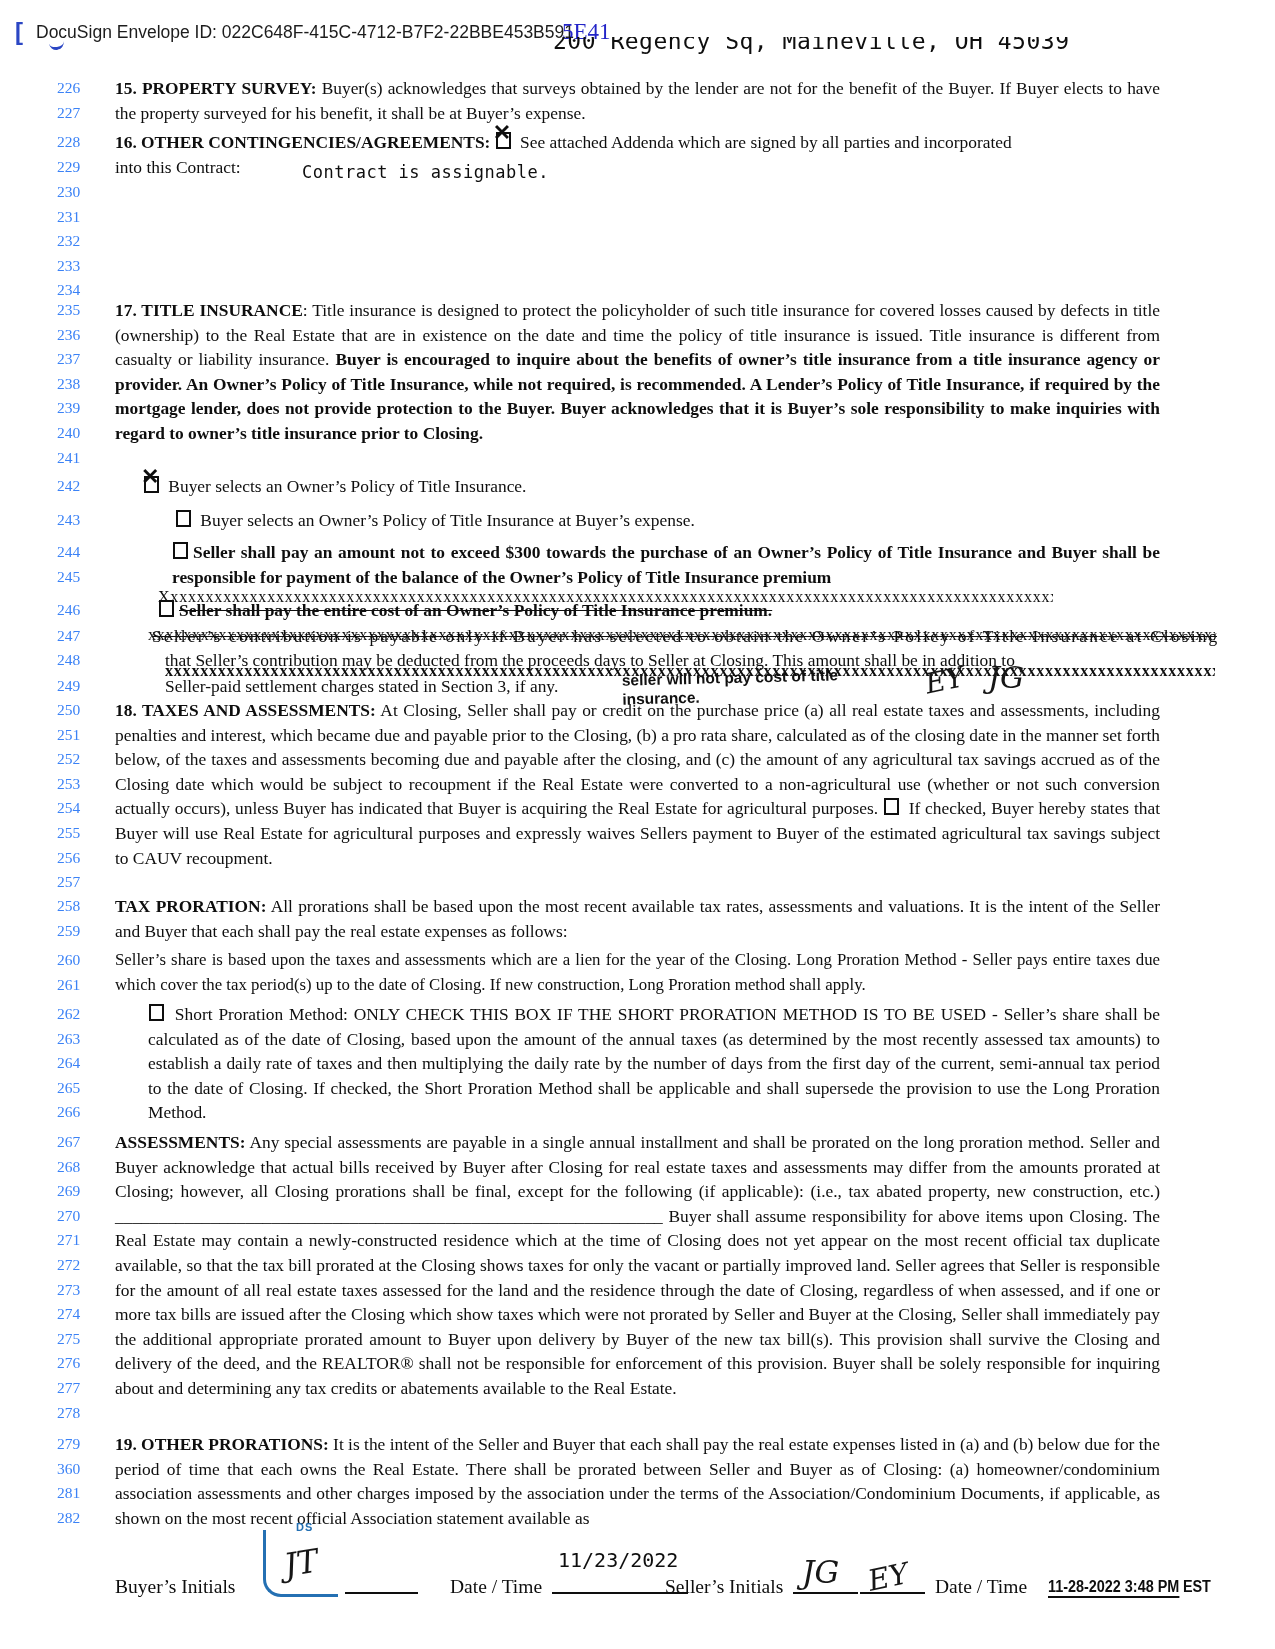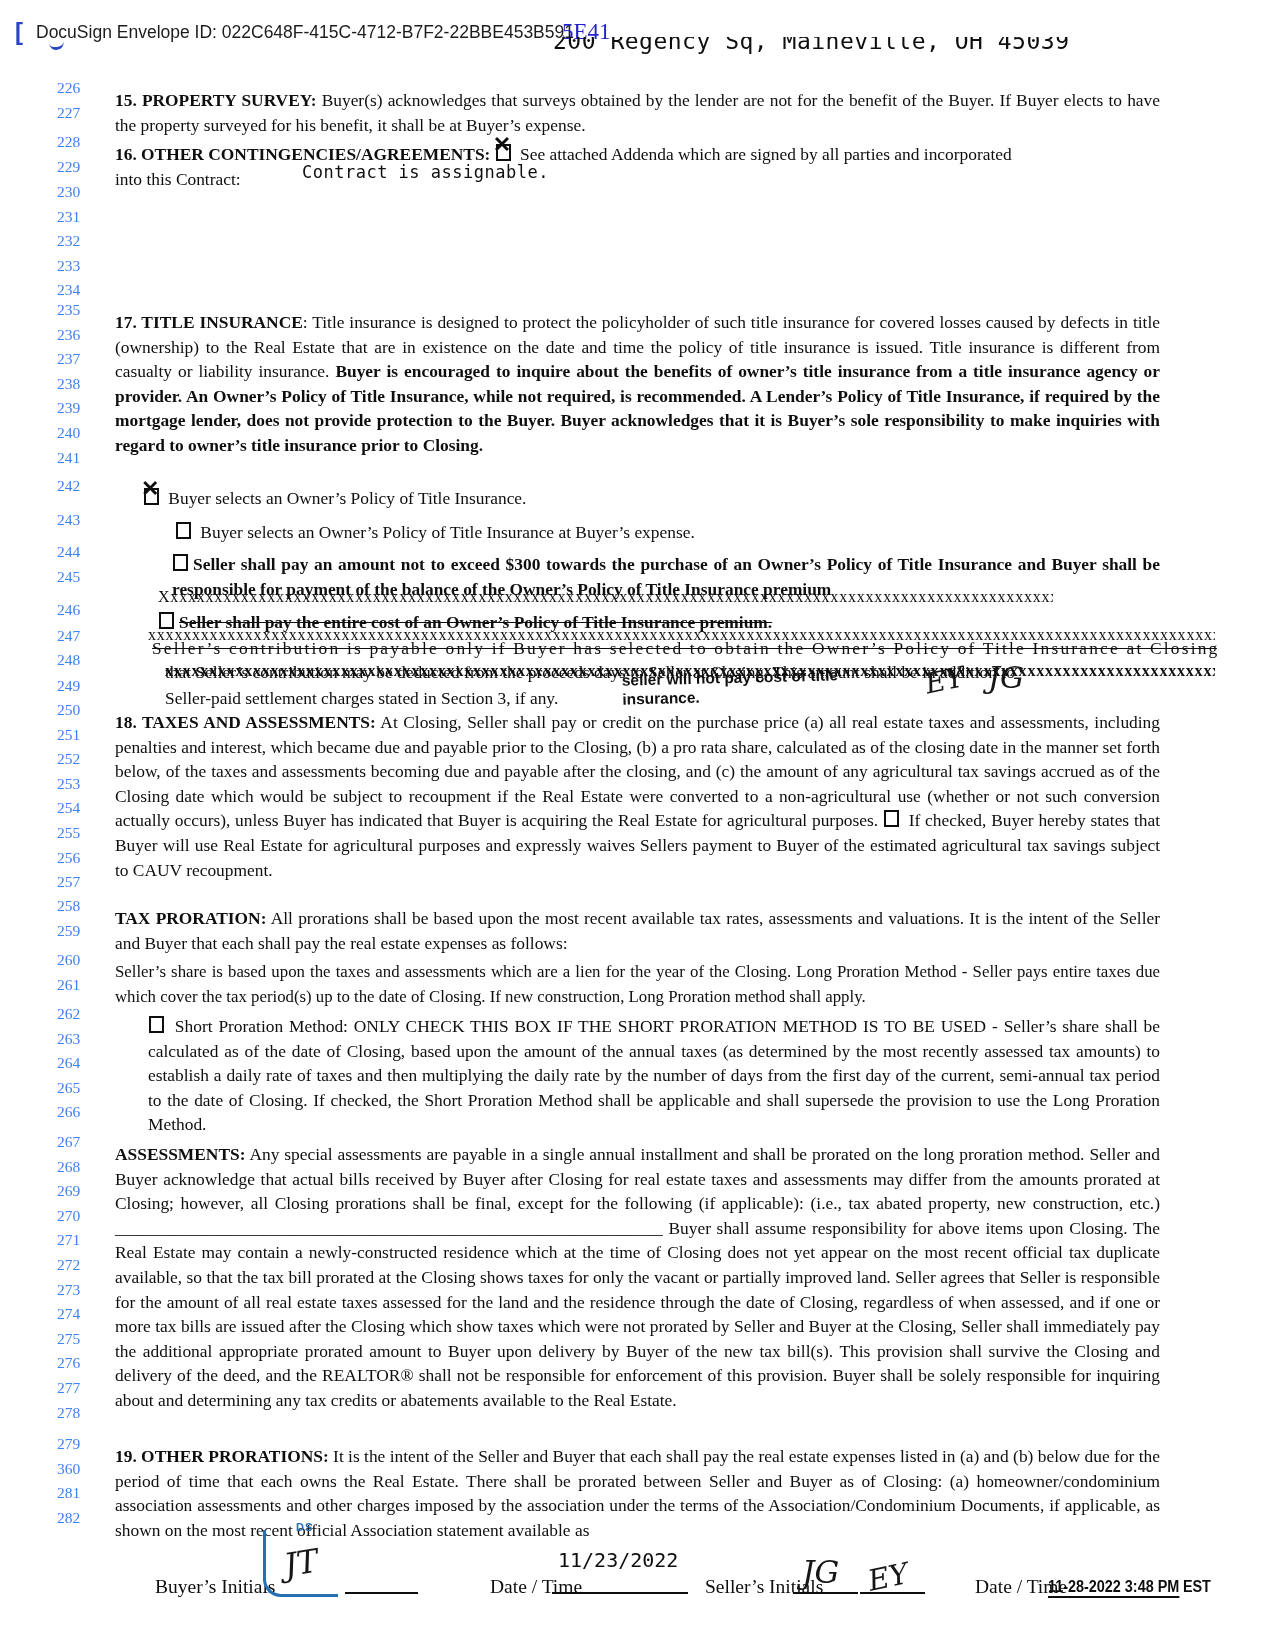--- a/index.html
+++ b/index.html
@@ -4,21 +4,21 @@
 <style>
   html,body{margin:0;padding:0;background:#e8e8e8;}
   .page{position:relative;width:1275px;height:1649px;background:#ffffff;overflow:hidden;
         font-family:"Liberation Serif",serif;color:#0e0e0e;}
   .abs{position:absolute;}
   
   .nums{position:absolute;left:57px;width:44px;white-space:pre-line;
         font-size:15.5px;line-height:24.6px;color:#3b82f6;}
   
   .text{position:absolute;left:115px;width:1045px;font-size:17.4px;line-height:24.6px;
-        text-align:justify;margin-top:12px;}
+        text-align:justify;}
   .nojust{text-align:left;white-space:nowrap;}
   .b{font-weight:bold;}
   
   .cb{display:inline-block;width:11px;height:13px;border:2px solid #0e0e0e;
       position:relative;vertical-align:-1px;margin:0 5px 0 1px;background:#fff;}
   .cb.checked::after{content:"\2715";position:absolute;left:-5px;top:-12px;
       font-size:22px;font-weight:bold;line-height:1;color:#0e0e0e;font-family:"Liberation Serif",serif;}
   
   .mono{font-family:"DejaVu Sans Mono",monospace;}
   
@@ -35,21 +35,21 @@
   .bracket{position:absolute;top:18px;left:15px;color:#2b46c4;font-weight:bold;font-size:24px;
         font-family:"Liberation Sans",sans-serif;}
   .swoosh{position:absolute;top:38px;left:49px;width:15px;height:9px;
         border-bottom:3px solid #2b46c4;border-radius:0 0 9px 9px;transform:rotate(-8deg);}
   .fragment{position:absolute;top:19px;left:562px;color:#2324c8;font-size:23px;}
   .subrule{position:absolute;top:40px;left:78px;width:1122px;height:20px;border-bottom:2px solid #000;
         font-size:16.5px;}
   .addr{position:absolute;top:28px;left:553px;font-size:23px;letter-spacing:.5px;
         clip-path:inset(9px 0 0 0);}
   
-  .flabel{position:absolute;font-size:19.5px;margin-left:40px;}
+  .flabel{position:absolute;font-size:19.5px;}
   .uline{position:absolute;height:0;border-bottom:2px solid #0e0e0e;}
   .stamp{position:absolute;left:263px;top:1530px;width:72px;height:64px;
         border-left:3px solid #2470b3;border-bottom:3px solid #2470b3;border-bottom-left-radius:18px;}
   .ds{position:absolute;top:-9px;left:30px;color:#2470b3;font-family:"Liberation Sans",sans-serif;
         font-weight:bold;font-size:11px;letter-spacing:1px;}
   .dtv{font-family:"Liberation Sans",sans-serif;font-weight:bold;font-size:16px;
         border-bottom:2px solid #0e0e0e;padding-bottom:1px;}
   .dtz{font-family:"Liberation Sans",sans-serif;font-weight:bold;font-size:16px;}
   .dtwrap{transform:scaleX(.9);transform-origin:left;display:inline-block;white-space:nowrap;}
 </style>

